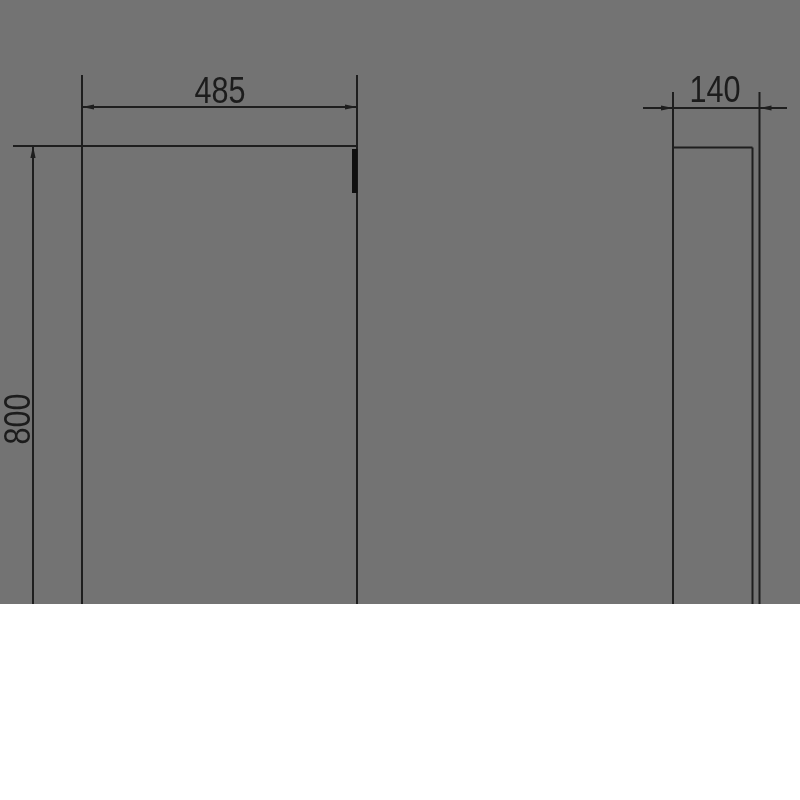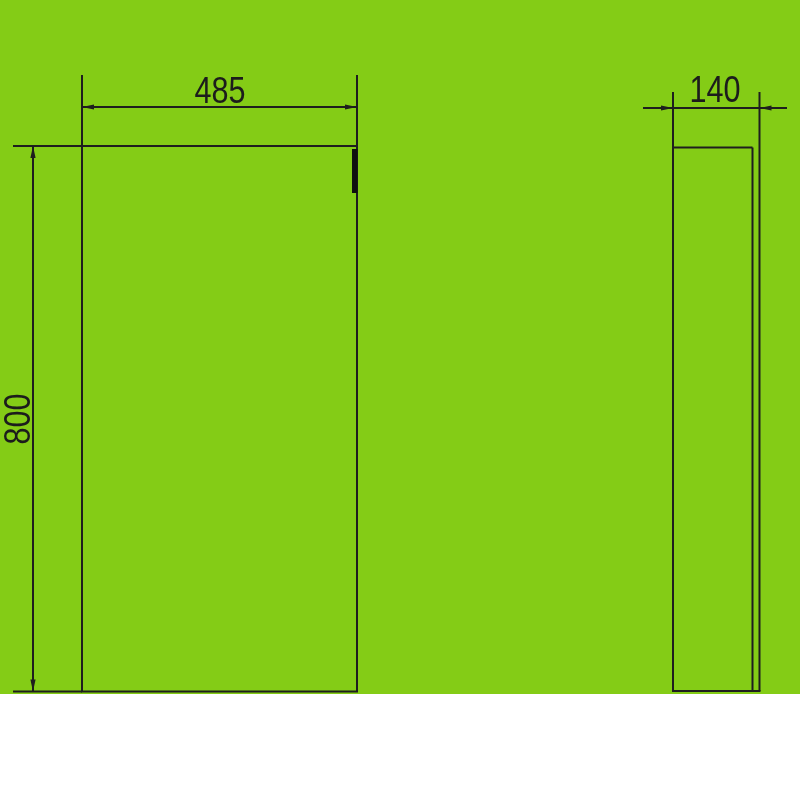--- a/index.html
+++ b/index.html
@@ -8,22 +8,22 @@
   }
   body {
     width: 800px;
     height: 800px;
     background: #ffffff;
     font-family: "Liberation Sans", sans-serif;
   }
   .drawing {
     position: relative;
     width: 800px;
-    height: 694px;
-    background: #84cc16;
+    height: 604px;
+    background: #737373;
     overflow: hidden;
   }
   .drawing svg {
     position: absolute;
     left: 0;
     top: 0;
   }
   .dim-label {
     position: absolute;
     font-size: 36px;

